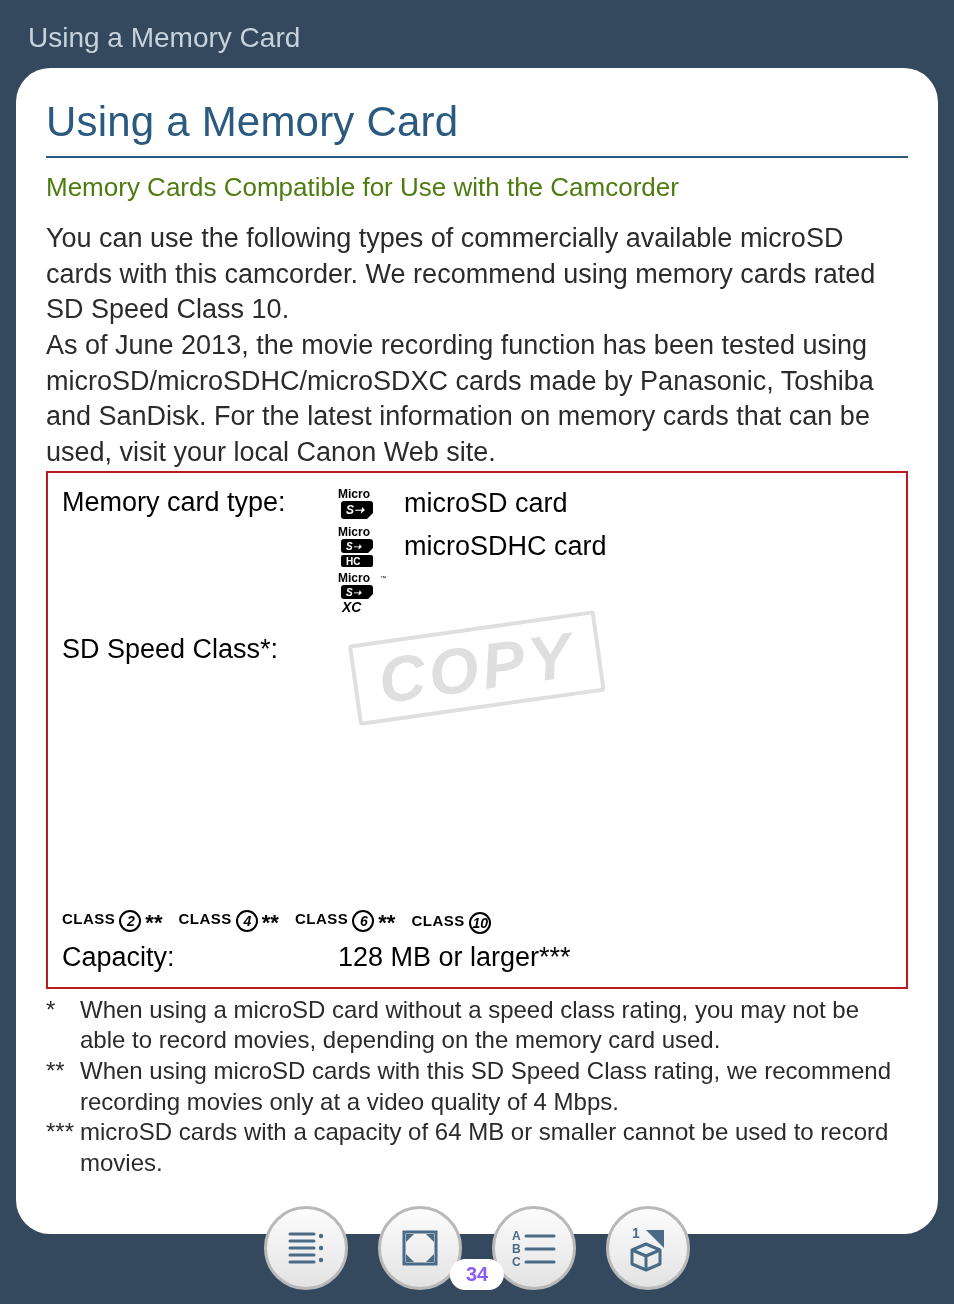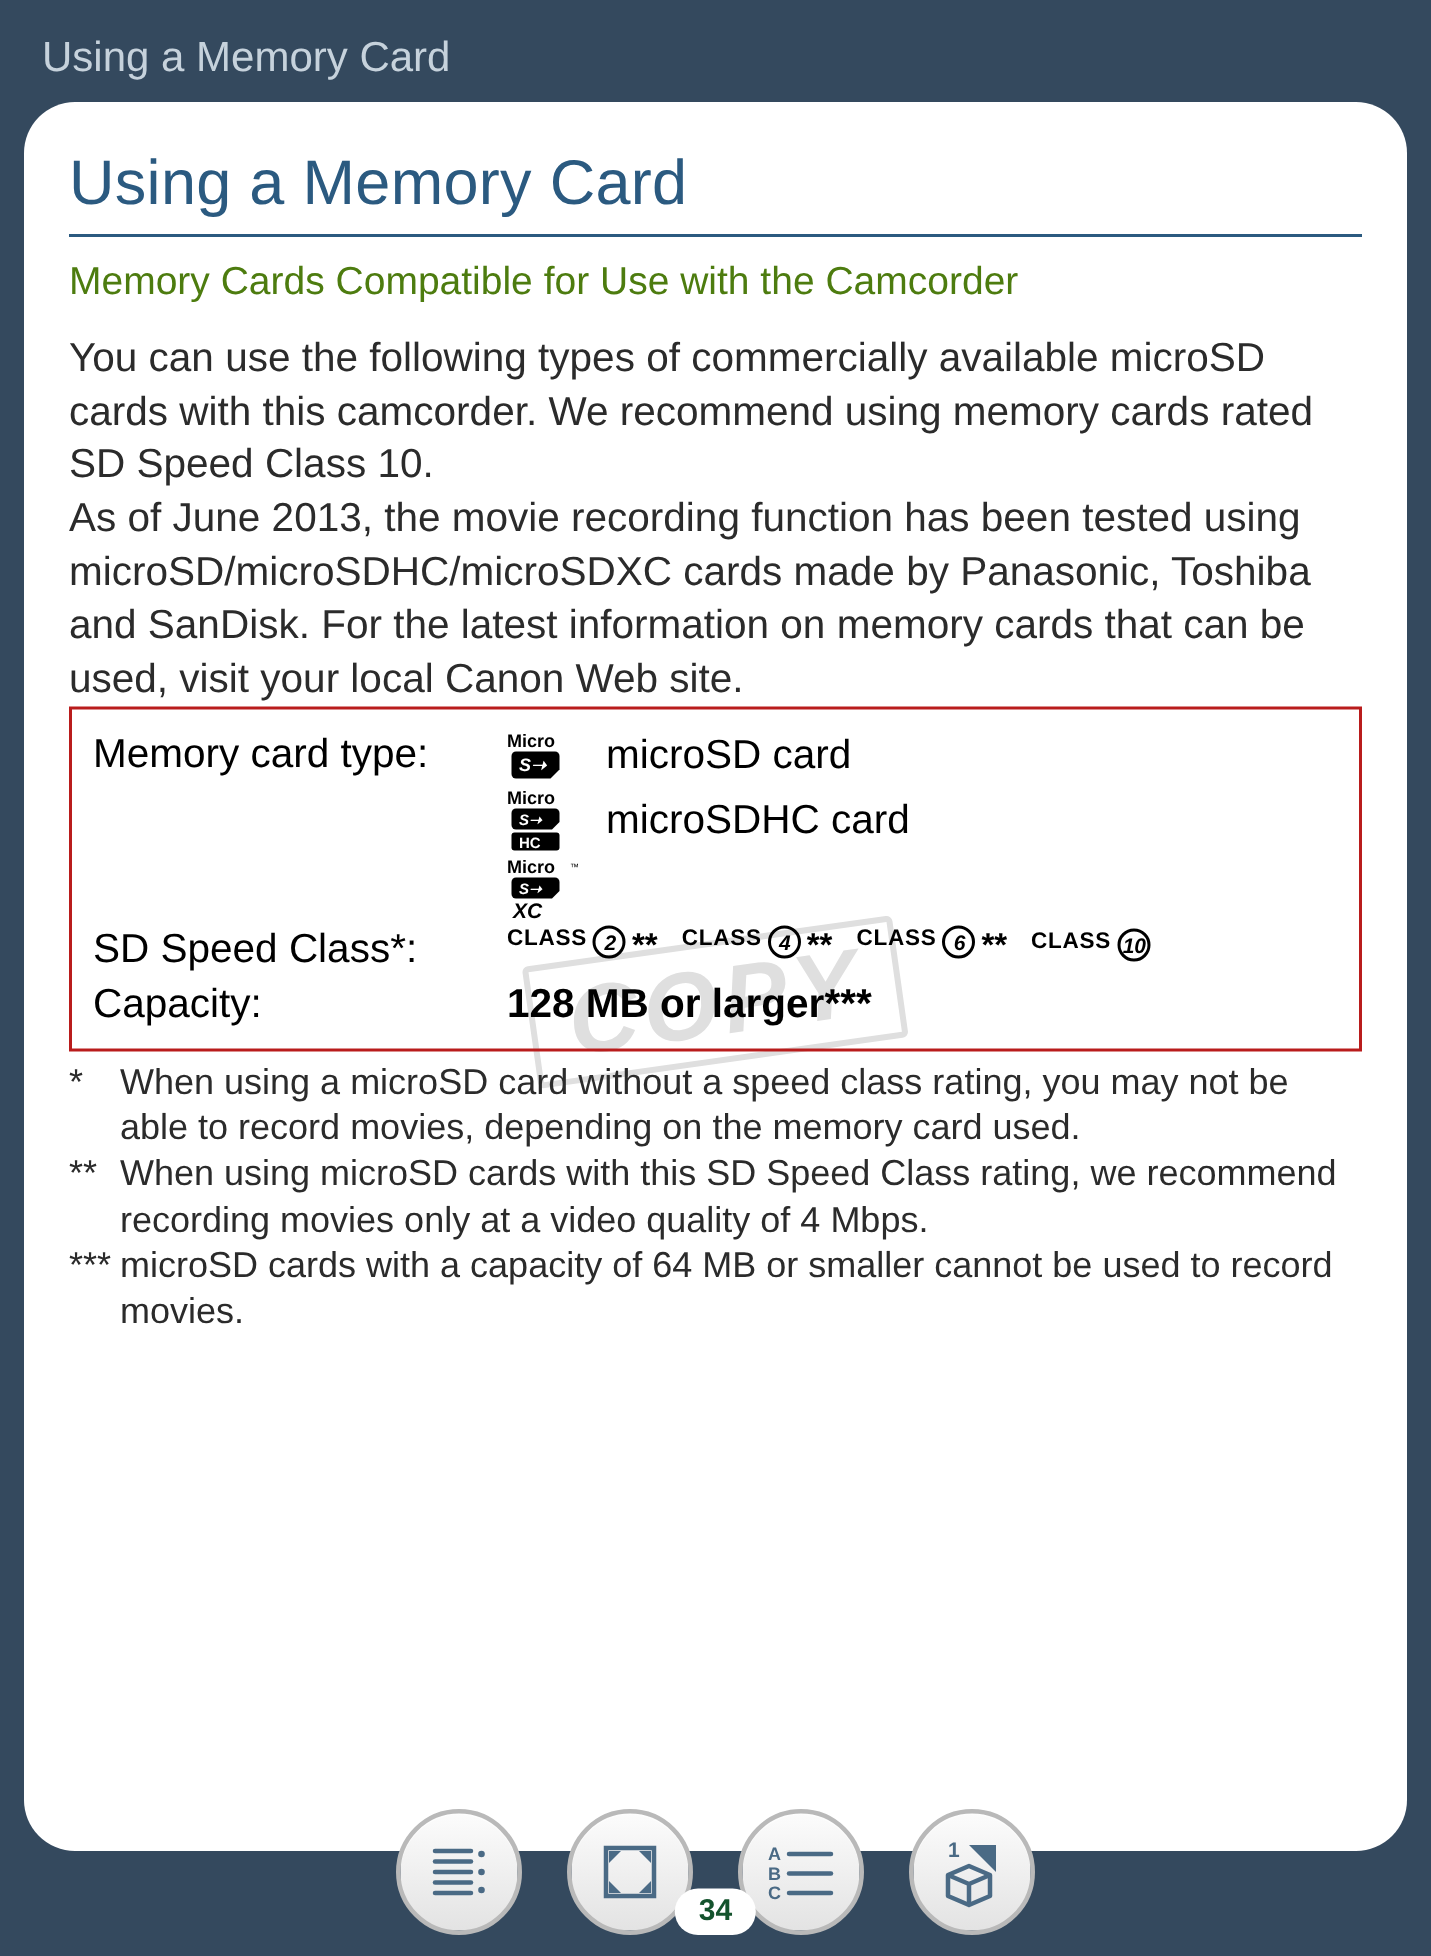--- a/index.html
+++ b/index.html
@@ -41,21 +41,21 @@
                     border:4px solid #dfdfdf; padding:0 22px; border-radius:4px; z-index:0;
                     font-style:italic; pointer-events:none; }
   .sheet > *:not(.copy-watermark){ position:relative; z-index:1; }
 
   .bottom-bar { position:absolute; bottom:14px; left:0; right:0; display:flex;
                 justify-content:center; align-items:center; gap:30px; }
   .nav-btn { width:84px; height:84px; border-radius:50%; background:linear-gradient(#fcfcfc,#e3e3e3);
              border:3px solid #b9b9b9; display:flex; align-items:center; justify-content:center;
              box-shadow:0 1px 0 rgba(255,255,255,.6) inset; position:relative; }
   .page-pill { position:absolute; bottom:14px; left:50%; transform:translateX(-50%);
-               background:#fff; color:#14532d; font-size:20px; font-weight:600;
+               background:#fff; color:#8b5cf6; font-size:20px; font-weight:600;
                padding:4px 16px; border-radius:18px; z-index:5; }
 
   svg { display:block; }
 </style>
 </head>
 <body>
 
 <div class="header-bar">Using a Memory Card</div>
 
 <div class="sheet">
@@ -102,21 +102,21 @@
         <svg width="60" height="44" viewBox="0 0 60 44">
           <text x="0" y="11" font-family="Arial" font-weight="700" font-size="12">Micro</text>
           <text x="42" y="9" font-family="Arial" font-size="6">™</text>
           <path d="M6 14 h26 a3 3 0 0 1 3 3 v6 l-5 5 h-24 a3 3 0 0 1 -3 -3 v-8 a3 3 0 0 1 3 -3 z" fill="#000"></path>
           <text x="8" y="25" fill="#fff" font-family="Arial" font-weight="900" font-size="10" font-style="italic">S➝</text>
           <text x="4" y="41" font-family="Arial" font-weight="900" font-style="italic" font-size="14">XC</text>
         </svg>
       </span>
     </div>
 
-    <div class="spec-row" style="margin-top:2px;">
+    <div class="spec-row" style="margin-top:19px;flex-direction:column;">
       <div class="spec-label">SD Speed Class*:</div>
       <div class="spec-val" id="speed-holder">
           <span class="speed-item">
             <span class="speed-word">CLASS</span>
             <span class="speed-circ">2</span>
             <span class="speed-star">**</span>
           </span>
           <span class="speed-item">
             <span class="speed-word">CLASS</span>
             <span class="speed-circ">4</span>
@@ -129,21 +129,21 @@
           </span>
           <span class="speed-item">
             <span class="speed-word">CLASS</span>
             <span class="speed-circ">10</span>
           </span>
         </div>
     </div>
 
     <div class="spec-row" style="margin-top:6px;">
       <div class="spec-label">Capacity:</div>
-      <div class="spec-val" style="font-weight:700;">128 MB or larger***</div>
+      <div class="spec-val" style="font-weight:400;">128 MB or larger***</div>
     </div>
   </div>
 
   <div class="notes" id="notes-holder">
       <div class="note-row">
         <div class="note-star">*</div>
         <div class="note-text">When using a microSD card without a speed class rating, you may not be able to record movies, depending on the memory card used.</div>
       </div>
       <div class="note-row">
         <div class="note-star">**</div>

